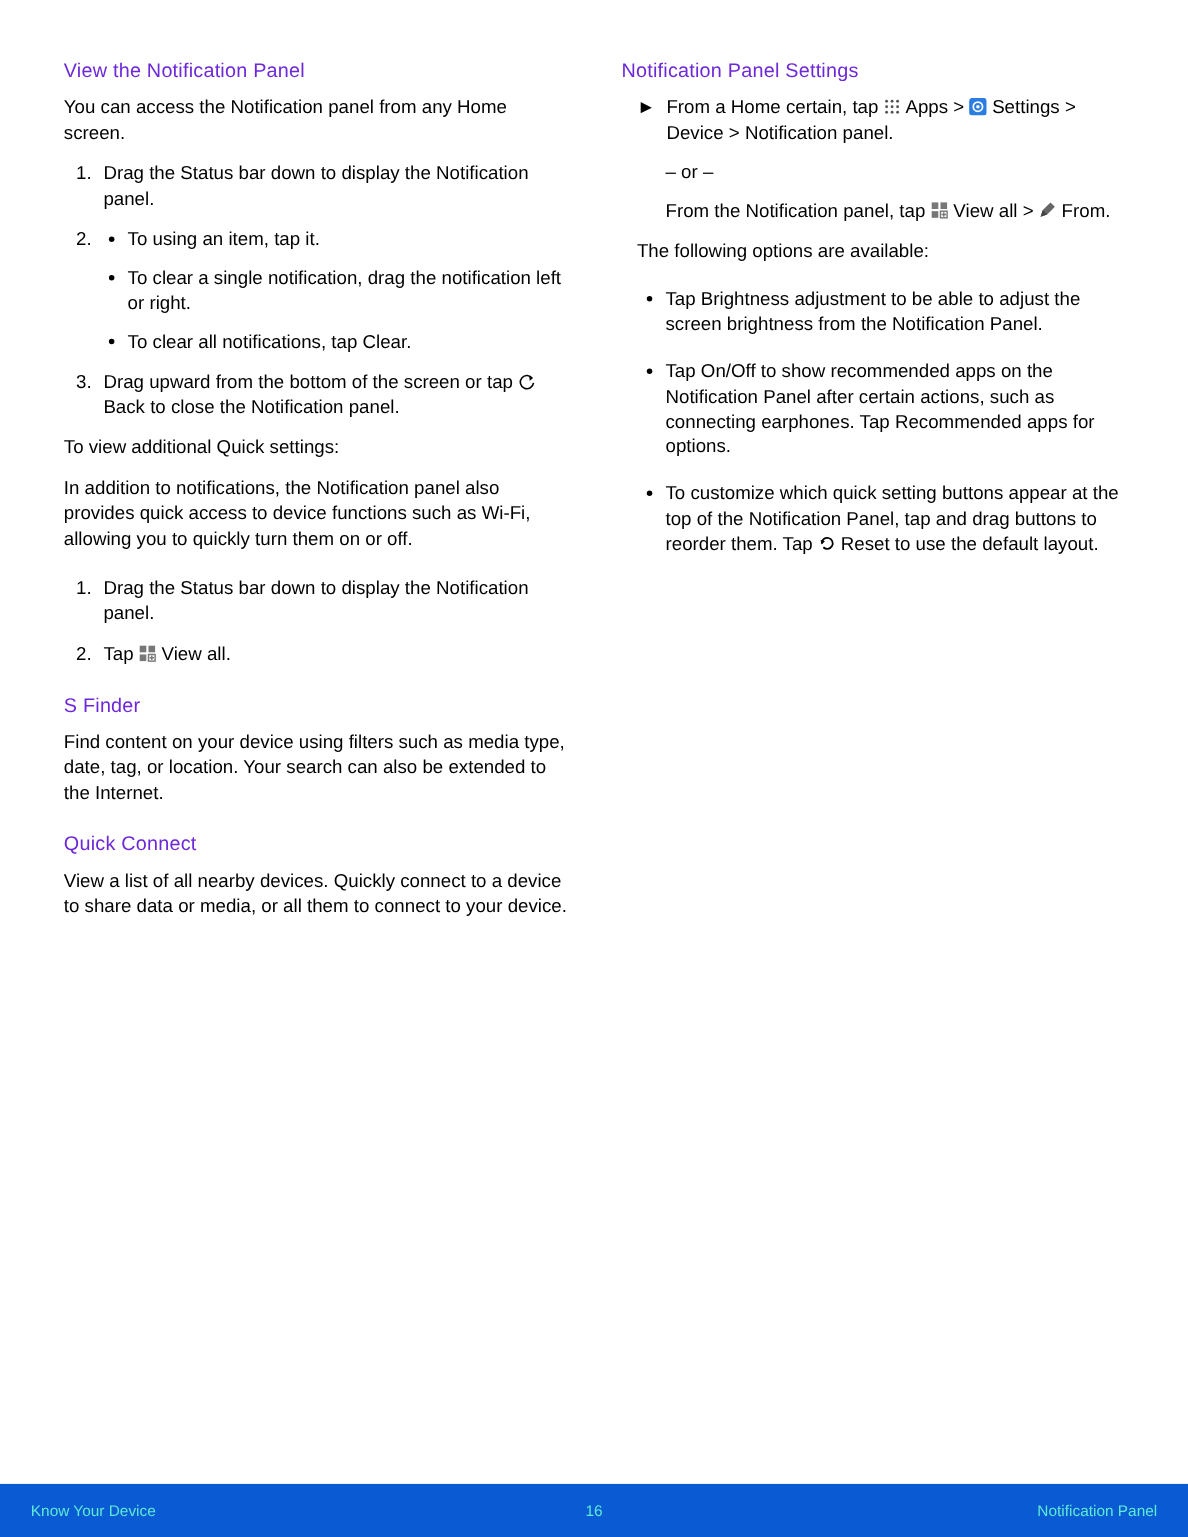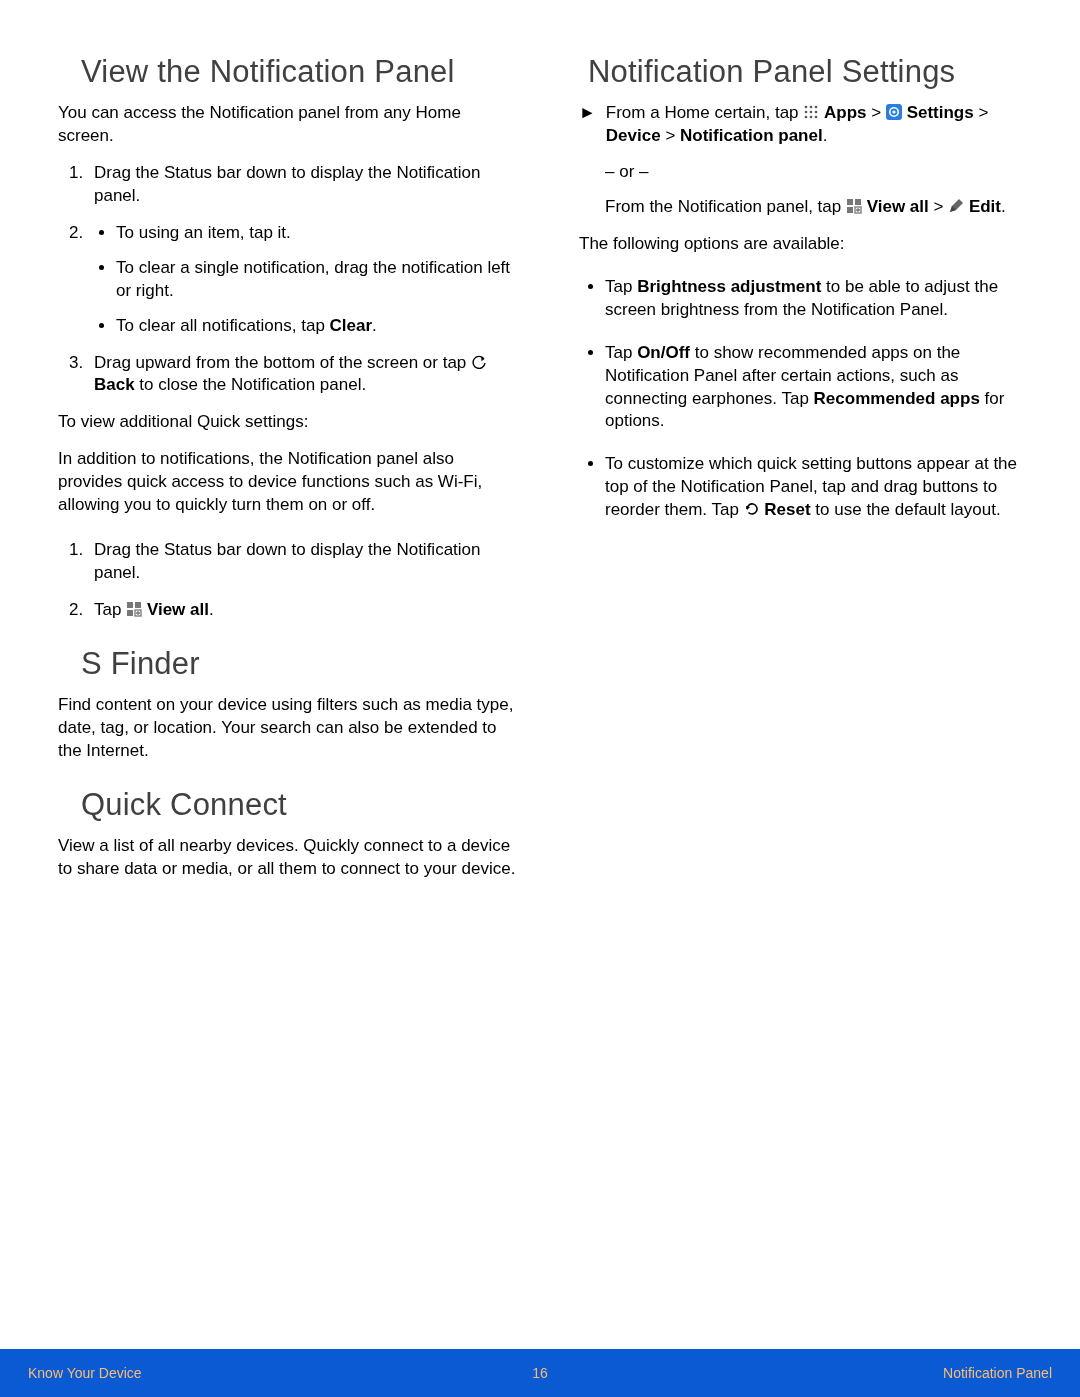--- a/index.html
+++ b/index.html
@@ -15,27 +15,26 @@
   .page {
     padding: 54px 56px 0 58px;
     display: flex;
     gap: 48px;
   }
   .col {
     flex: 1;
     min-width: 0;
   }
   h2.section {
-    color: #404040;
+    color: #6d28d9;
     font-weight: 400;
-    font-size: 31px;
+    font-size: 18px;
     margin-top: 24px;
     margin-bottom: 12px;
     letter-spacing: 0.2px;
-    margin-left: 23px;
   }
   h2.section.first { margin-top: 0; }
   p.body {
     line-height: 1.35;
     margin-bottom: 14px;
   }
   p.spacer { margin-bottom: 22px; }
   ol {
     list-style: decimal;
     padding-left: 30px;
@@ -80,33 +79,33 @@
   .arrow-item .content { flex: 1; }
   .orline {
     padding-left: 40px;
     margin-bottom: 14px;
   }
   .indented {
     padding-left: 40px;
     margin-bottom: 14px;
     line-height: 1.35;
   }
-  b { font-weight: 700; }
+  b { font-weight: 400; }
   .icon {
     display: inline-block;
     vertical-align: -2px;
     width: 16px;
     height: 16px;
   }
   .footer {
     position: absolute;
     left: 0; right: 0; bottom: 0;
     height: 48px;
     background: #0a5bd3;
-    color: #fdba74;
+    color: #5eead4;
     display: flex;
     align-items: center;
     justify-content: space-between;
     font-size: 14px;
     padding: 0 28px;
   }
   .footer .center { position: absolute; left: 50%; transform: translateX(-50%); }
 </style>
 </head>
 <body>
@@ -214,21 +213,21 @@
             <path d="M12 10 v4 M10 12 h4" stroke="#777" stroke-width="1.3"></path>
           </svg>
       </span>
       <b>View all</b><span> &gt; </span>
       <span class="icon">
         <svg viewBox="0 0 16 16">
             <path d="M2 14 L4 8 L11 1 L15 5 L8 12 Z" fill="#666"></path>
             <path d="M2 14 L4 8 L8 12 Z" fill="#444"></path>
           </svg>
       </span>
-      <b>Edit</b><span>.</span>
+      <b>From</b><span>.</span>
     </p>
 
     <p class="body" style="padding-left:14px;">The following options are available:</p>
 
     <ul class="top-bullets">
       <li>
         <span>Tap </span><b>Brightness adjustment</b><span> to be able to adjust the screen brightness from the Notification Panel.</span>
       </li>
       <li>
         <span>Tap </span><b>On/Off</b><span> to show recommended apps on the Notification Panel after certain actions, such as connecting earphones. Tap </span><b>Recommended apps</b><span> for options.</span>

